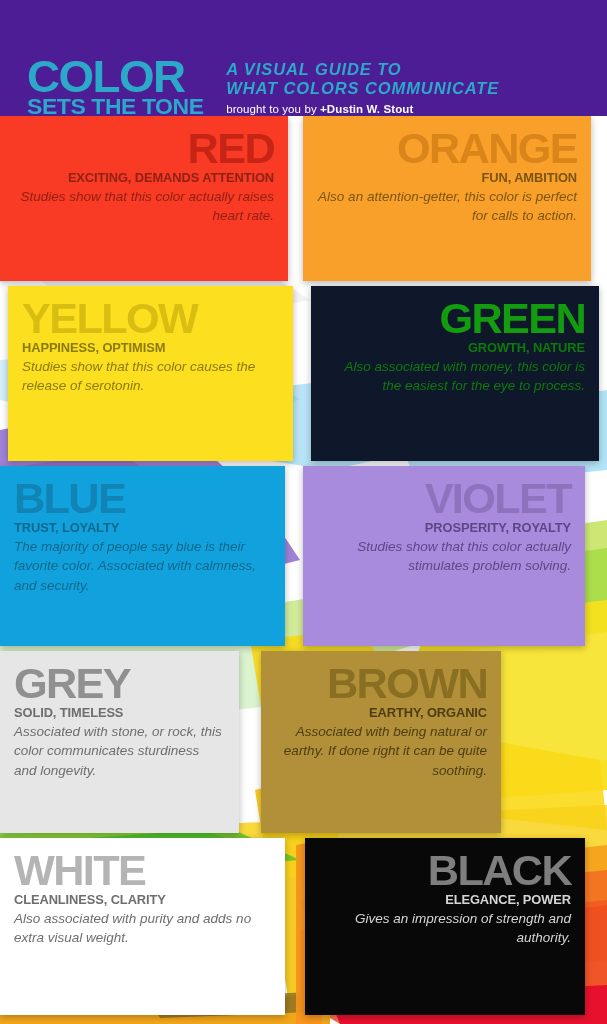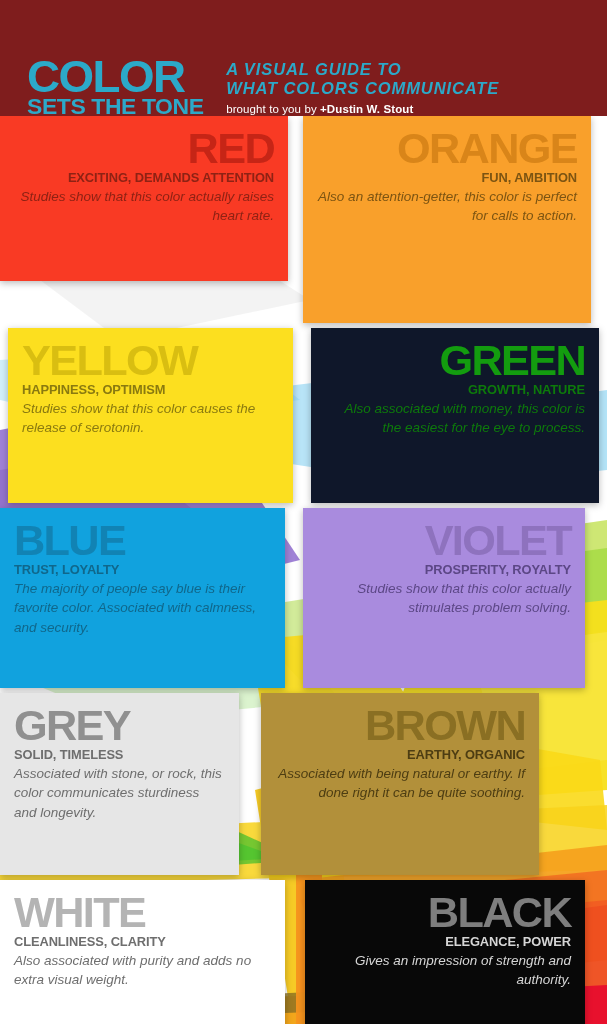--- a/index.html
+++ b/index.html
@@ -27,21 +27,21 @@
     background: #ffffff;
     overflow: hidden;
     z-index: 0;
   }
 
   
   #header {
     position: relative;
     z-index: 5;
     height: 116px;
-    background: #7f1d1d;
+    background: #4c1d95;
     box-sizing: border-box;
     padding: 0;
   }
   .hdr-inner {
     display: flex;
     align-items: flex-end;
     height: 100%;
     padding: 0 0 14px 27px;
   }
   .brand {
@@ -215,21 +215,21 @@
 
   <div id="grid">
       <div class="row" style="margin-top: 0px;">
         <div class="card align-right" style="background: rgb(249, 58, 36); height: 165px; width: 288px; margin-left: 0px; margin-right: 15px;">
           <div class="card-body">
             <div class="c-title" style="color: rgb(198, 37, 22);">RED</div>
             <div class="c-sub" style="color: rgb(142, 34, 20);">EXCITING, DEMANDS ATTENTION</div>
             <div class="c-desc" style="color: rgb(142, 34, 20);">Studies show that this color actually raises heart rate.</div>
           </div>
         </div>
-        <div class="card align-right" style="background: rgb(249, 160, 43); height: 207px; width: 288px; margin-right: 4px;">
+        <div class="card align-right" style="background: rgb(249, 160, 43); height: 165px; width: 288px; margin-right: 4px;">
           <div class="card-body">
             <div class="c-title" style="color: rgb(217, 133, 25);">ORANGE</div>
             <div class="c-sub" style="color: rgb(124, 84, 18);">FUN, AMBITION</div>
             <div class="c-desc" style="color: rgb(124, 84, 18);">Also an attention-getter, this color is perfect for calls to action.</div>
           </div>
         </div>
       </div>
       <div class="row" style="margin-top: 5px;">
         <div class="card align-left" style="background: rgb(252, 223, 31); height: 175px; width: 285px; margin-left: 8px; margin-right: 18px;">
           <div class="card-body">
@@ -263,21 +263,21 @@
         </div>
       </div>
       <div class="row" style="margin-top: 5px;">
         <div class="card align-left" style="background: rgb(230, 230, 230); height: 182px; width: 239px; margin-left: 0px; margin-right: 22px;">
           <div class="card-body">
             <div class="c-title" style="color: rgb(144, 144, 144);">GREY</div>
             <div class="c-sub" style="color: rgb(110, 110, 110);">SOLID, TIMELESS</div>
             <div class="c-desc" style="color: rgb(110, 110, 110);">Associated with stone, or rock, this color communicates sturdiness and longevity.</div>
           </div>
         </div>
-        <div class="card align-right" style="background: rgb(178, 144, 58); height: 182px; width: 278px; margin-right: 14px;">
+        <div class="card align-right" style="background: rgb(178, 144, 58); height: 182px; width: 240px; margin-right: 14px;">
           <div class="card-body">
             <div class="c-title" style="color: rgb(138, 111, 35);">BROWN</div>
             <div class="c-sub" style="color: rgb(77, 61, 18);">EARTHY, ORGANIC</div>
             <div class="c-desc" style="color: rgb(77, 61, 18);">Associated with being natural or earthy. If done right it can be quite soothing.</div>
           </div>
         </div>
       </div>
       <div class="row" style="margin-top: 5px;">
         <div class="card align-left" style="background: rgb(255, 255, 255); height: 177px; width: 285px; margin-left: 0px; margin-right: 20px;">
           <div class="card-body">

